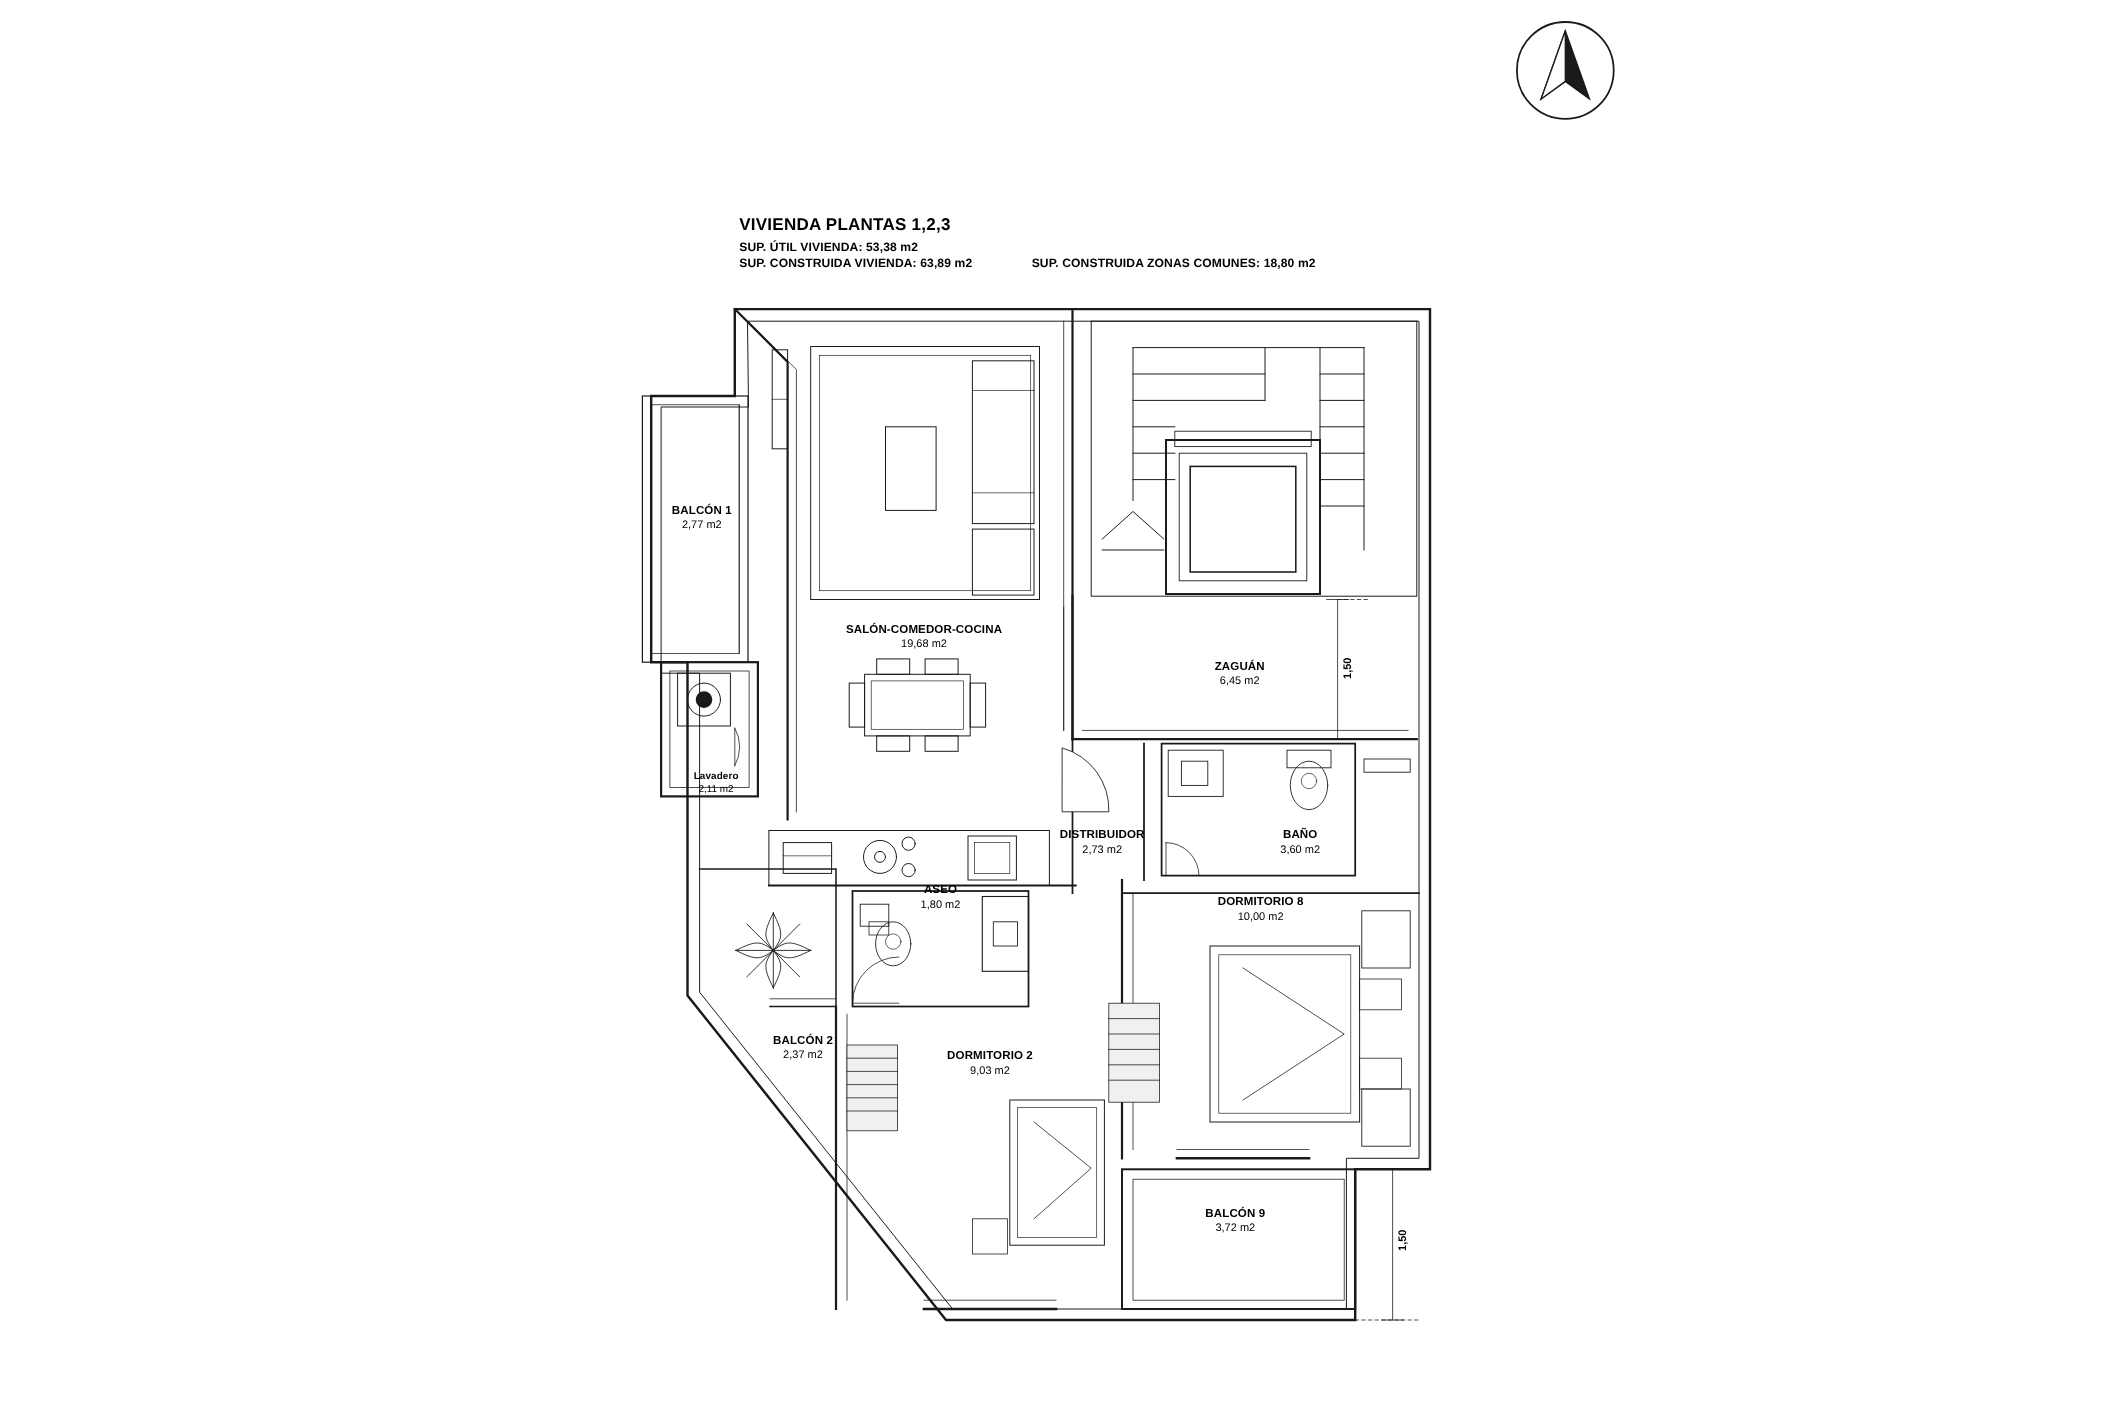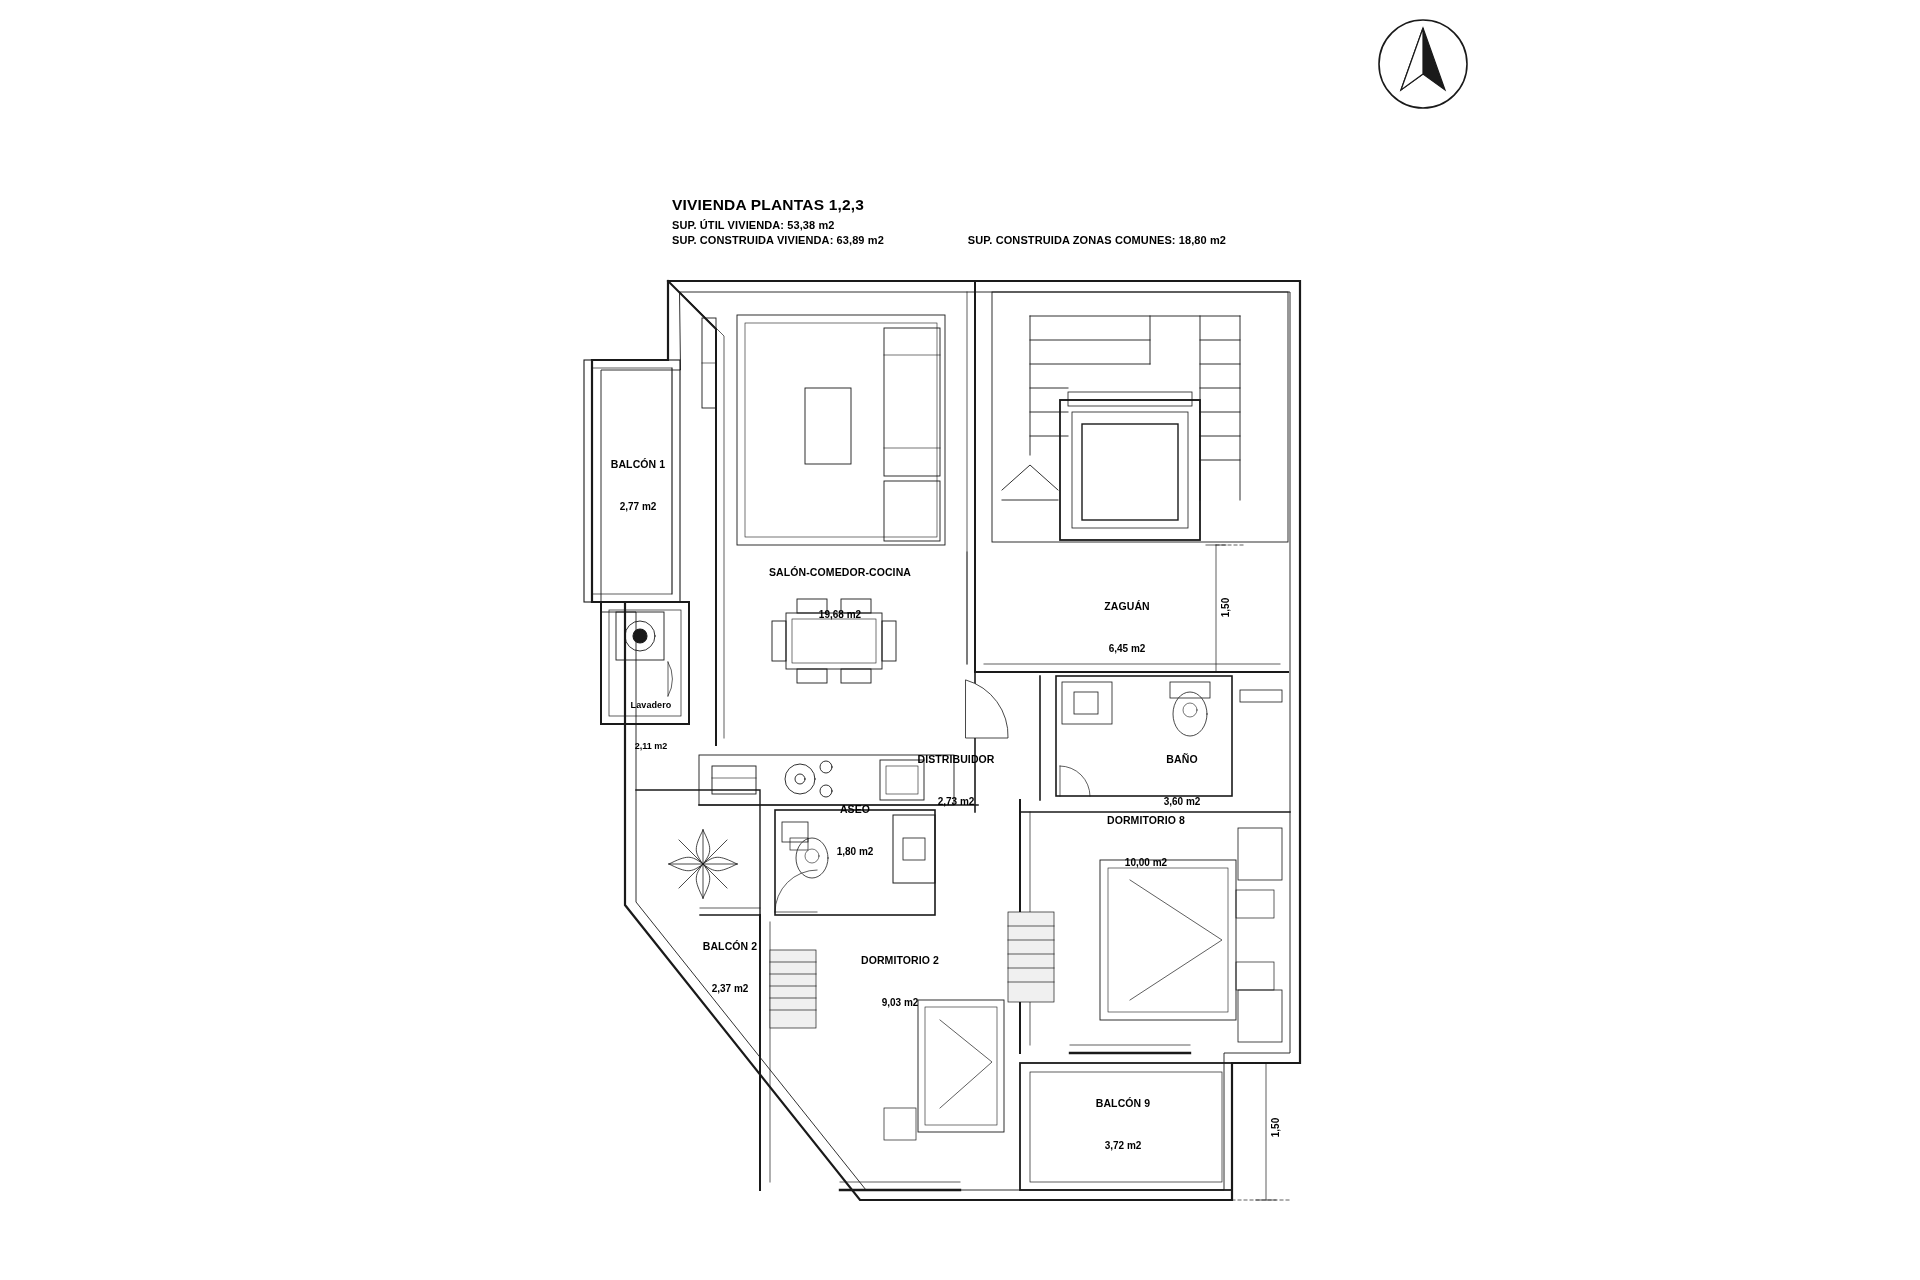--- a/index.html
+++ b/index.html
@@ -36,39 +36,38 @@
   }
   .title-line {
     font-size: 11px;
     font-weight: bold;
     letter-spacing: 0.1px;
     margin-bottom: 3px;
     white-space: nowrap;
   }
   .title-row {
     display: flex;
-    gap: 84px;
+    gap: 54px;
   }
   
   .room-label {
     position: absolute;
     text-align: center;
     line-height: 1.35;
     white-space: nowrap;
     transform: translateX(-50%);
   }
   .room-label .name {
     font-size: 10.5px;
     font-weight: bold;
     letter-spacing: 0.1px;
   }
   .room-label .area {
     font-size: 10px;
-    font-weight: bold;
-    margin-top: 29px;
+    font-weight: normal;
   }
   .room-label.small .name { font-size: 9px; }
   .room-label.small .area { font-size: 9px; }
   
   .dim-text {
     position: absolute;
     font-size: 10px;
     font-weight: bold;
     transform-origin: center center;
     white-space: nowrap;
@@ -366,21 +365,21 @@
   <div class="room-label" style="left:1127px; top:599px;">
     <div class="name">ZAGUÁN</div>
     <div class="area">6,45 m2</div>
   </div>
 
   <div class="room-label small" style="left:651px; top:699px;">
     <div class="name">Lavadero</div>
     <div class="area">2,11 m2</div>
   </div>
 
-  <div class="room-label" style="left:956px; top:752px;">
+  <div class="room-label" style="left:1002px; top:752px;">
     <div class="name">DISTRIBUIDOR</div>
     <div class="area">2,73 m2</div>
   </div>
 
   <div class="room-label" style="left:1182px; top:752px;">
     <div class="name">BAÑO</div>
     <div class="area">3,60 m2</div>
   </div>
 
   <div class="room-label" style="left:855px; top:802px;">

